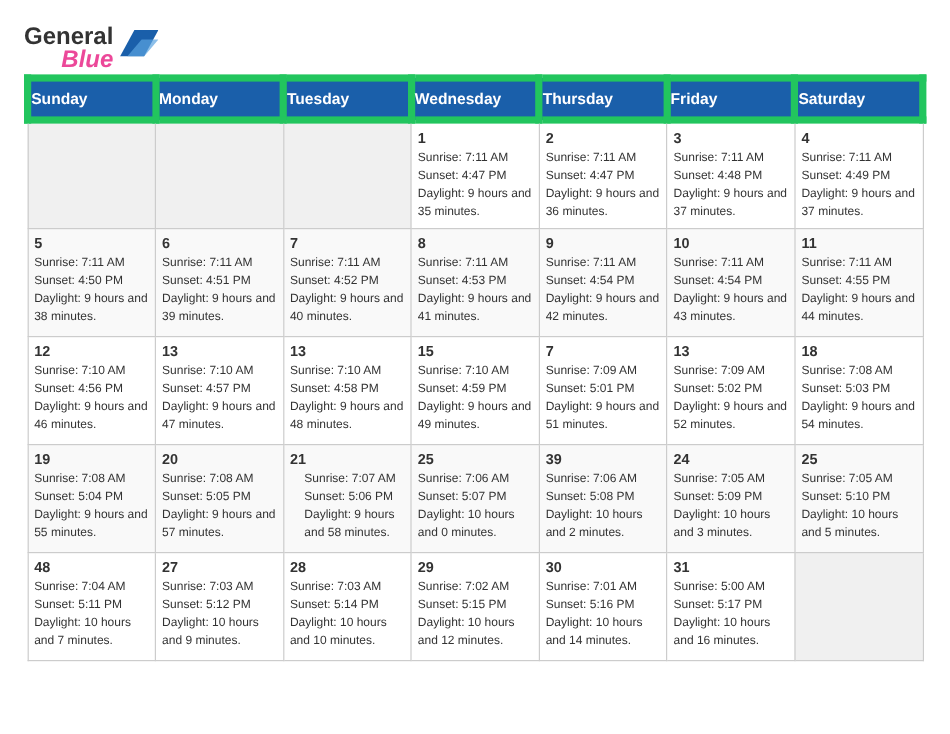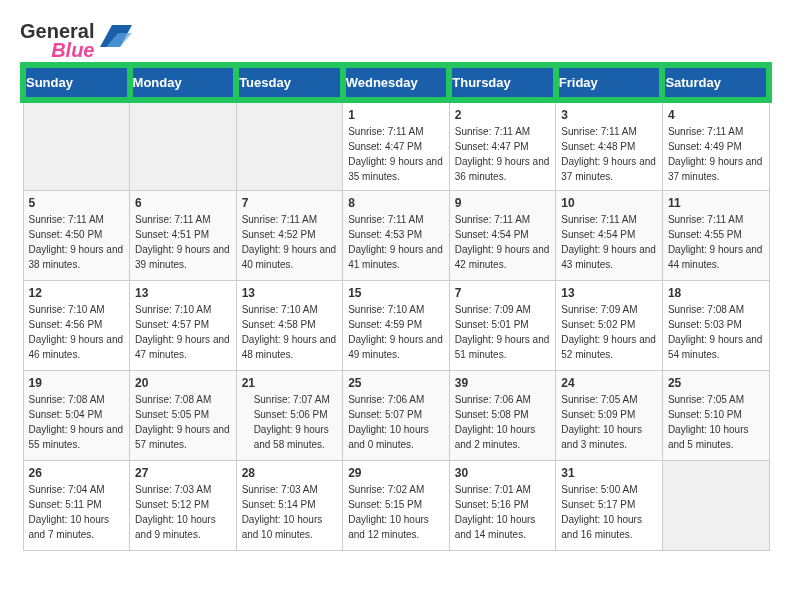--- a/index.html
+++ b/index.html
@@ -263,21 +263,21 @@
         </td>
         <td>
           <div class="day-num">25</div>
           <div class="day-info" style="white-space: pre-line;">Sunrise: 7:05 AM
 Sunset: 5:10 PM
 Daylight: 10 hours and 5 minutes.</div>
         </td>
       </tr>
       <tr>
         <td>
-          <div class="day-num">26</div>
+          <div class="day-num">48</div>
           <div class="day-info" style="white-space: pre-line;">Sunrise: 7:04 AM
 Sunset: 5:11 PM
 Daylight: 10 hours and 7 minutes.</div>
         </td>
         <td>
           <div class="day-num">27</div>
           <div class="day-info" style="white-space: pre-line;">Sunrise: 7:03 AM
 Sunset: 5:12 PM
 Daylight: 10 hours and 9 minutes.</div>
         </td>

